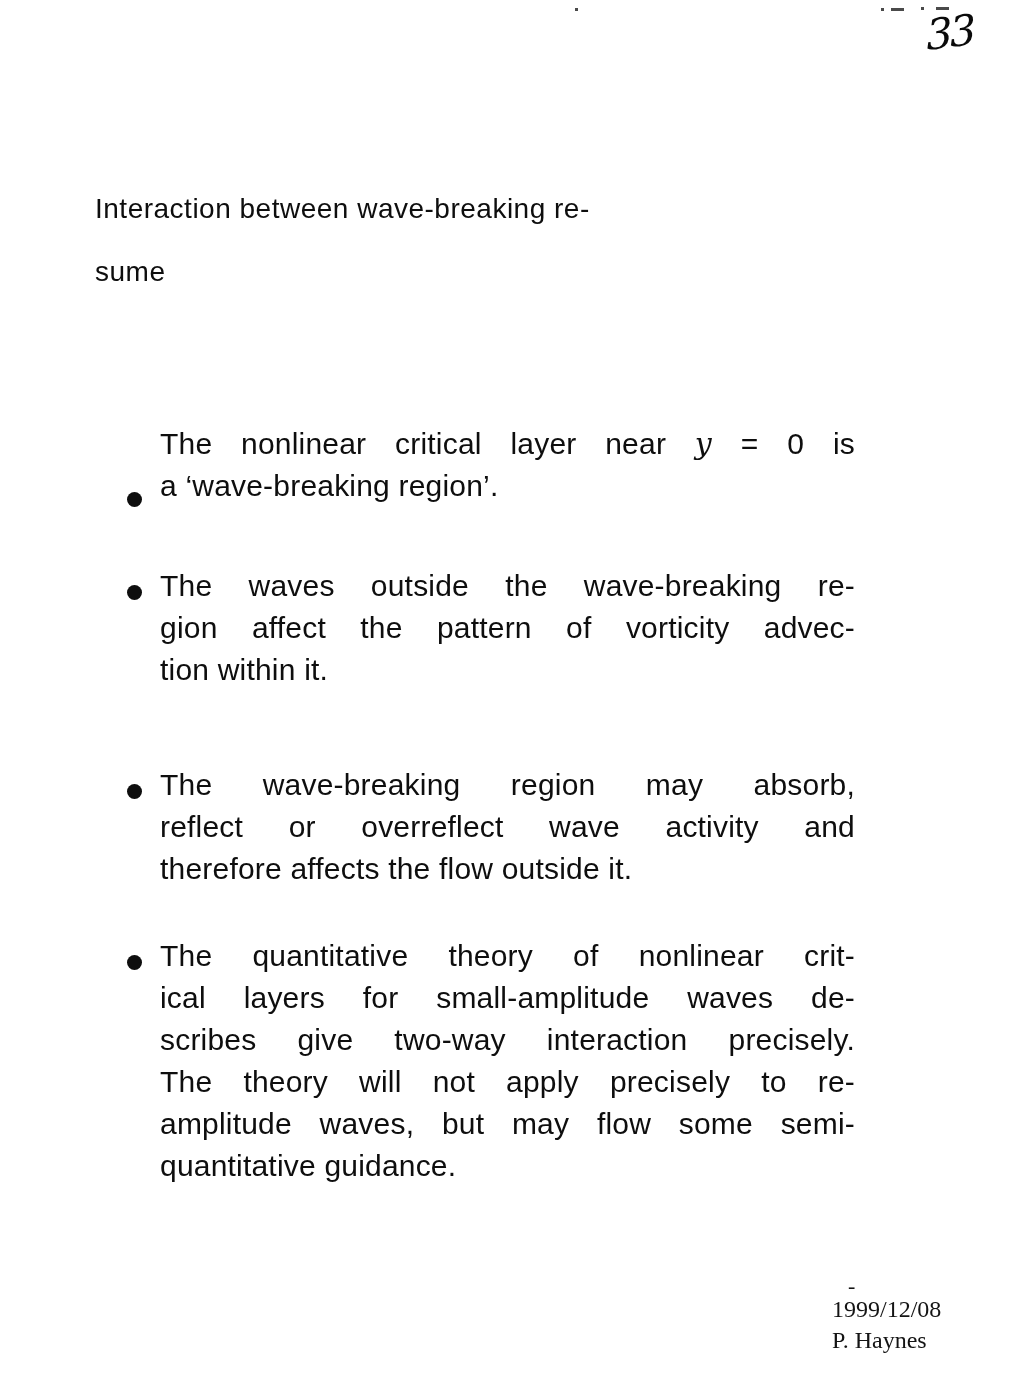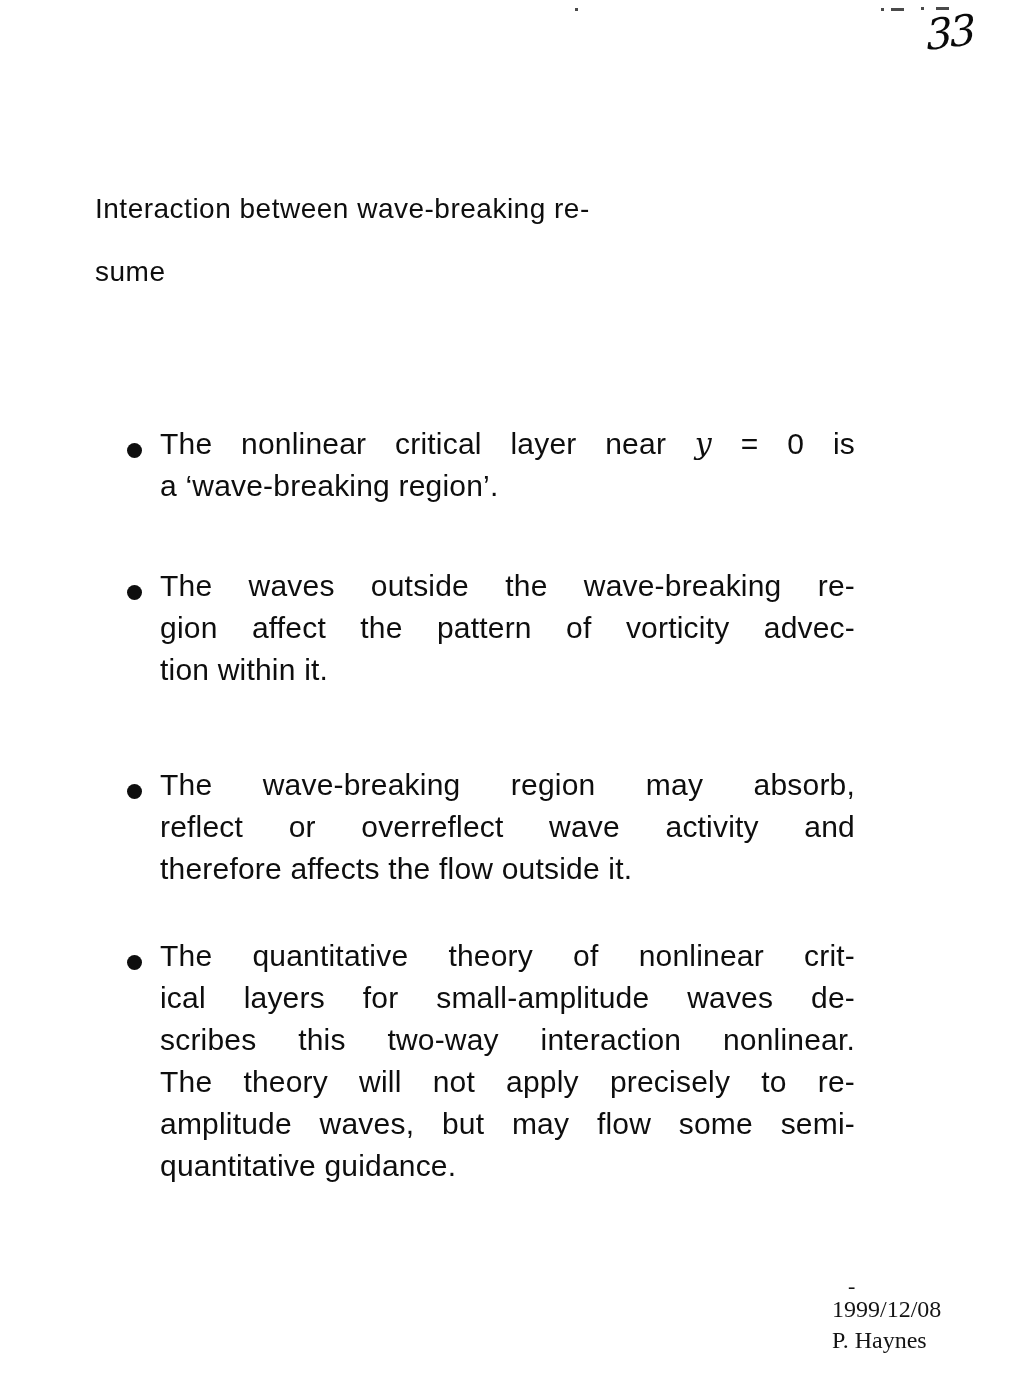--- a/index.html
+++ b/index.html
@@ -47,21 +47,21 @@
     letter-spacing: 0.5px;
     white-space: nowrap;
   }
 
   .bullet {
     position: absolute;
     left: 127px;
     display: flex;
     width: 728px;
   }
-  .b1 { top: 423px; }
+  .b1 { top: 423px; align-items: flex-end; }
   .b2 { top: 565px; }
   .b3 { top: 764px; }
   .b4 { top: 935px; }
 
   .marker-col { width: 33px; flex: none; }
   .bullet-dot {
     width: 15px; height: 15px;
     border-radius: 50%;
     background: #0e0e0e;
     margin-top: 20px;
@@ -147,21 +147,21 @@
     </div>
   </div>
 
   <div class="bullet b4">
     <div class="marker-col">
       <div class="bullet-dot" title="filled-circle"></div>
     </div>
     <div class="content">
       <div class="line just">The quantitative theory of nonlinear crit-</div>
       <div class="line just">ical layers for small-amplitude waves de-</div>
-      <div class="line just">scribes this two-way interaction nonlinear.</div>
+      <div class="line just">scribes give two-way interaction precisely.</div>
       <div class="line just">The theory will not apply precisely to re-</div>
       <div class="line just">amplitude waves, but may flow some semi-</div>
       <div class="line">quantitative guidance.</div>
     </div>
   </div>
 
   <div class="footer">
     <div class="mark">-</div>
     <div class="date">1999/12/08</div>
     <div class="author">P. Haynes</div>

